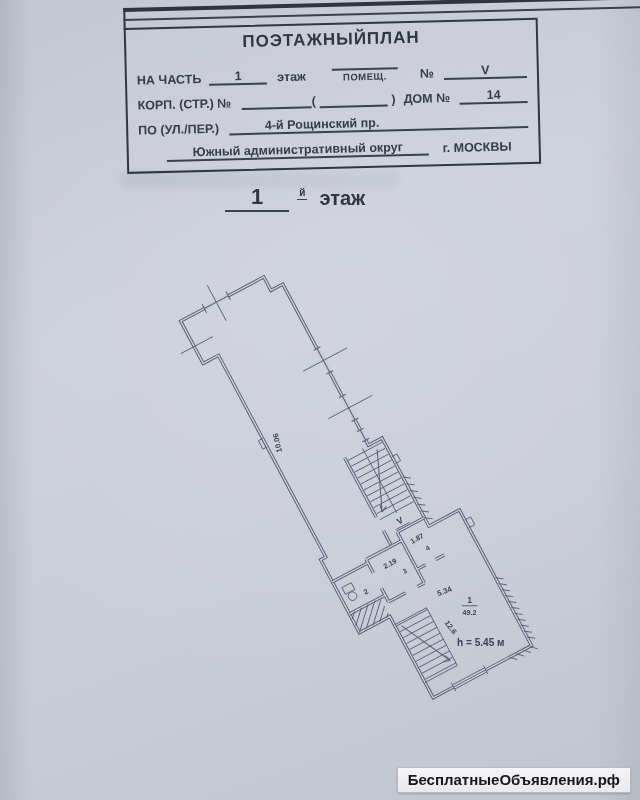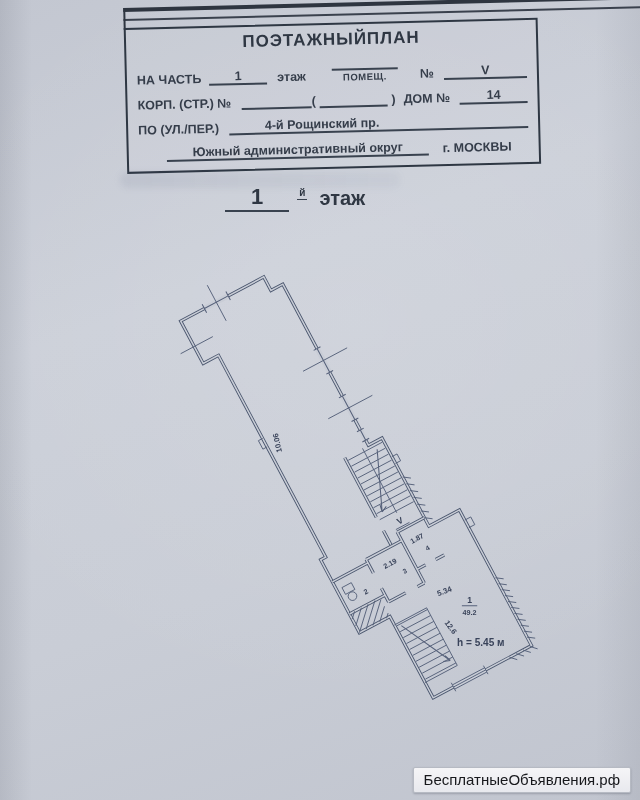--- a/index.html
+++ b/index.html
@@ -69,21 +69,21 @@
   .wi{stroke:#c9cdd6;stroke-width:1.6;fill:none;stroke-linejoin:miter;}
   .thin{stroke:#56617a;stroke-width:1.1;fill:none;}
   .thin2{stroke:#56617a;stroke-width:0.9;fill:none;}
   .erase{stroke:#c9cdd6;stroke-width:5.4;fill:none;}
   
   .watermark{
     position:absolute;right:9px;bottom:7px;z-index:10;
     background:linear-gradient(#f5f5f7,#e8e9ee);
     border:1px solid #b6bac3;border-radius:2px;
     padding:3px 10px 4px 10px;
-    font-size:15px;font-weight:normal;color:#17181c;
+    font-size:15px;font-weight:bold;color:#17181c;
     box-shadow:0 1px 2px rgba(40,44,58,0.25);
   }
 </style>
 </head>
 <body>
 
 <div class="photo-tilt">
   <div class="topline1"></div>
   <div class="topline2"></div>
   <div class="topline-conn"></div>

